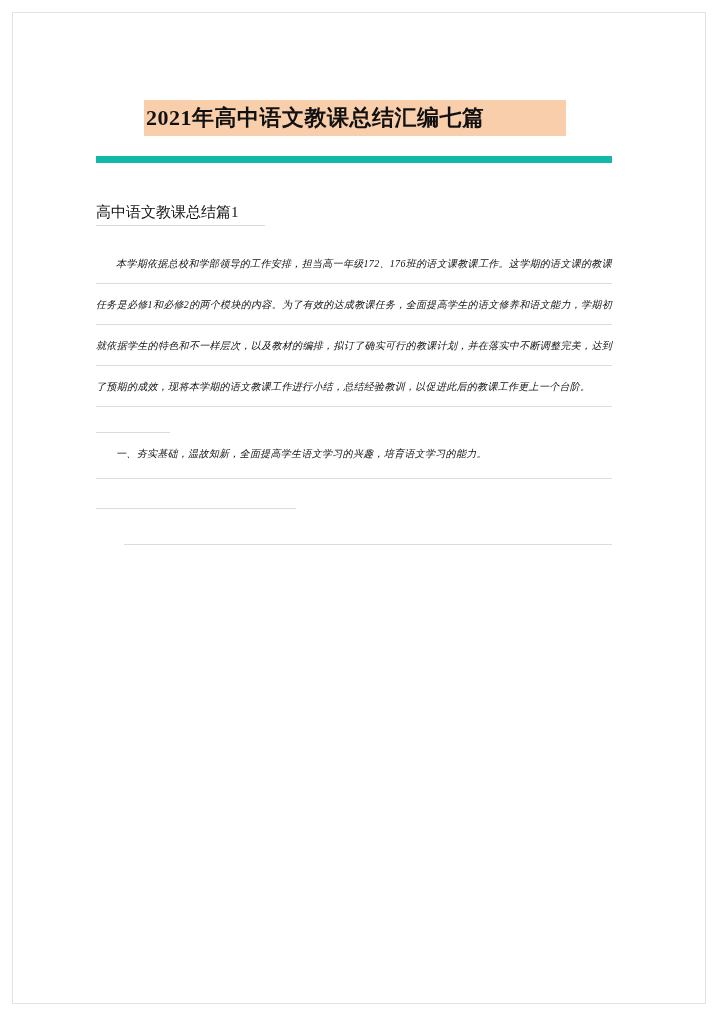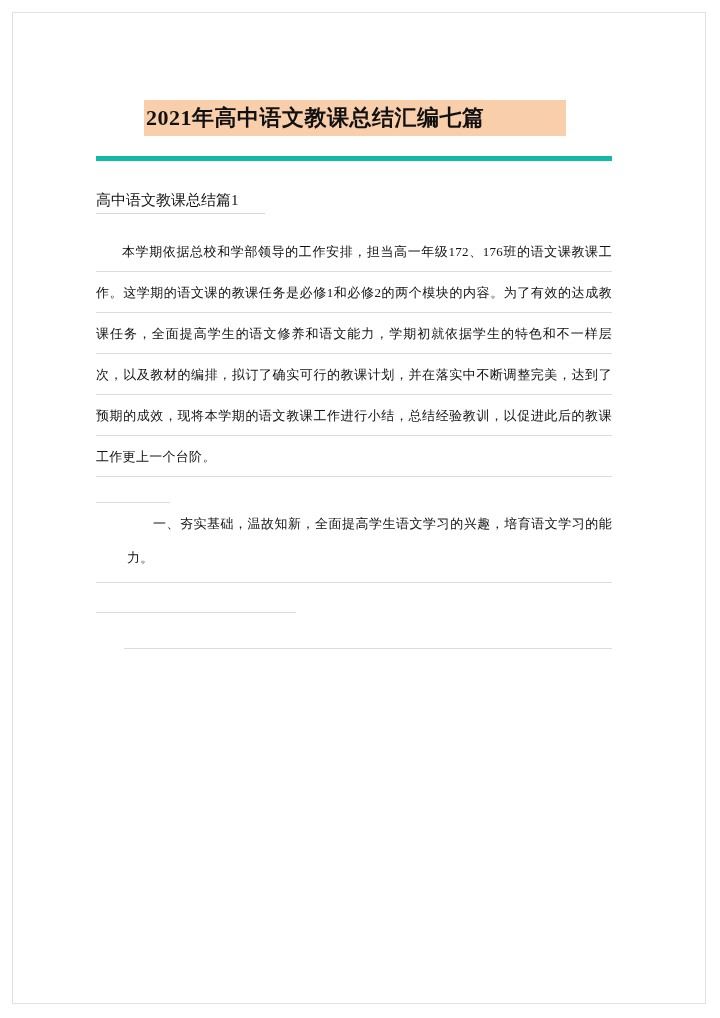--- a/index.html
+++ b/index.html
@@ -36,21 +36,21 @@
     left: 96px;
     top: 94px;
     width: 516px;
   }
 
   
   .title-wrap {
     position: relative;
     width: 516px;
     height: 62px;
-    border-bottom: 5px solid #14b8a6;
+    border-bottom: 7px solid #14b8a6;
     margin-bottom: 4px;
   }
   .title-highlight {
     position: absolute;
     left: 48px;
     top: 6px;
     width: 422px;
     height: 36px;
     background: #f9cfab;
   }
@@ -62,39 +62,40 @@
     font-size: 22px;
     font-weight: bold;
     letter-spacing: 0.5px;
     line-height: 32px;
     color: #111;
     white-space: nowrap;
   }
 
   .subheading-wrap {
     position: relative;
-    margin-top: 26px;
+    margin-top: 36px;
     height: 30px;
   }
   .subheading {
     display: inline-block;
     font-size: 15px;
     line-height: 26px;
     color: #111;
     border-bottom: 1px solid #d8d8d8;
     padding-right: 26px;
   }
 
   .para {
     position: relative;
-    font-size: 13px;
+    font-size: 10px;
     line-height: 41px;
     text-align: justify;
     color: #111;
     letter-spacing: 0.3px;
+    font-style: italic;
   }
   .para.indent {
     text-indent: 2em;
   }
   
   .ruled {
     background-image: repeating-linear-gradient(
       to bottom,
       rgba(0,0,0,0) 0px,
       rgba(0,0,0,0) 40px,
@@ -135,21 +136,21 @@
     </div>
 
     <div class="subheading-wrap">
       <span class="subheading">高中语文教课总结篇1</span>
     </div>
 
     <div class="para indent ruled blk" style="margin-top:14px;">本学期依据总校和学部领导的工作安排，担当高一年级172、176班的语文课教课工作。这学期的语文课的教课任务是必修1和必修2的两个模块的内容。为了有效的达成教课任务，全面提高学生的语文修养和语文能力，学期初就依据学生的特色和不一样层次，以及教材的编排，拟订了确实可行的教课计划，并在落实中不断调整完美，达到了预期的成效，现将本学期的语文教课工作进行小结，总结经验教训，以促进此后的教课工作更上一个台阶。</div>
 
     <div class="spacer-line spacer-short"></div>
 
-    <div class="para indent" style="line-height:34px; margin-top:4px;margin-left:31px;">一、夯实基础，温故知新，全面提高学生语文学习的兴趣，培育语文学习的能力。</div>
+    <div class="para indent" style="line-height:34px; margin-top:4px;">一、夯实基础，温故知新，全面提高学生语文学习的兴趣，培育语文学习的能力。</div>
     <div class="spacer-line spacer-full" style="height:8px;"></div>
 
     <div class="spacer-line spacer-med" style="height:30px;"></div>
 
 
     <div class="spacer-line spacer-tail" style="height:36px; margin-left:28px;"></div>
   </div>
 </div>
 
 </body></html>

